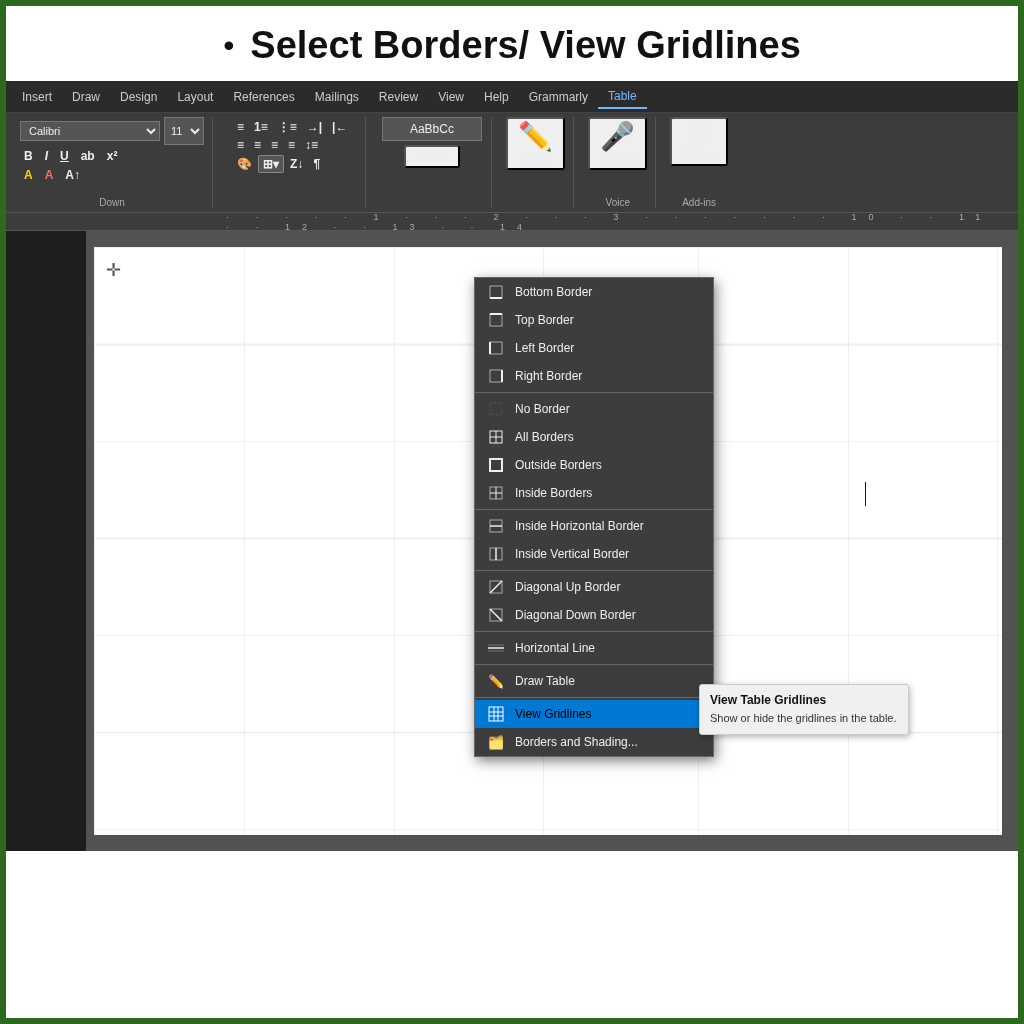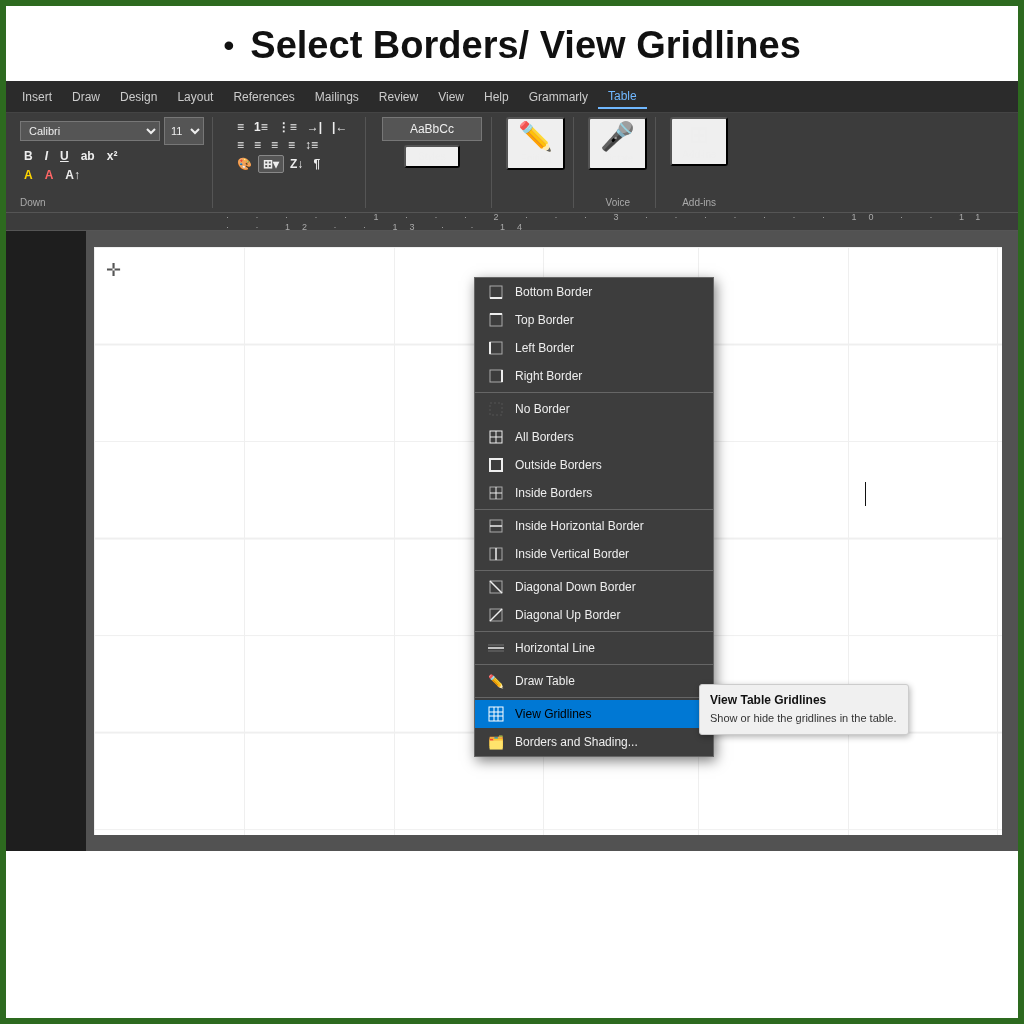--- a/index.html
+++ b/index.html
@@ -285,21 +285,21 @@
     <div class="ribbon-tab">Mailings</div>
     <div class="ribbon-tab">Review</div>
     <div class="ribbon-tab">View</div>
     <div class="ribbon-tab">Help</div>
     <div class="ribbon-tab">Grammarly</div>
     <div class="ribbon-tab active-tab">Table</div>
   </div>
 
   <div class="ribbon-toolbar">
 
-    <div class="ribbon-group" style="min-width:180px; align-items:flex-start;">
+    <div class="ribbon-group" style="min-width:180px; align-items:center;">
       <div class="font-controls">
         <div class="font-row">
           <select class="font-select">
             <option>Calibri</option>
           </select>
           <select class="size-select">
             <option>11</option>
           </select>
         </div>
         <div class="font-row">
@@ -500,34 +500,34 @@
           </span>
           <span>Inside Vertical Border</span>
         </div>
 
         <div class="menu-divider"></div>
 
         <div class="menu-item">
           <span class="menu-icon">
             <svg width="16" height="16" viewBox="0 0 16 16" fill="none">
                 <rect x="2" y="2" width="12" height="12" stroke="#aaa" stroke-width="1" fill="none"></rect>
+                <line x1="2" y1="14" x2="14" y2="2" stroke="#eee" stroke-width="1.5"></line>
+              </svg>
+          </span>
+          <span>Diagonal Up Border</span>
+        </div>
+
+        <div class="menu-item">
+          <span class="menu-icon">
+            <svg width="16" height="16" viewBox="0 0 16 16" fill="none">
+                <rect x="2" y="2" width="12" height="12" stroke="#aaa" stroke-width="1" fill="none"></rect>
                 <line x1="2" y1="2" x2="14" y2="14" stroke="#eee" stroke-width="1.5"></line>
               </svg>
           </span>
           <span>Diagonal Down Border</span>
-        </div>
-
-        <div class="menu-item">
-          <span class="menu-icon">
-            <svg width="16" height="16" viewBox="0 0 16 16" fill="none">
-                <rect x="2" y="2" width="12" height="12" stroke="#aaa" stroke-width="1" fill="none"></rect>
-                <line x1="2" y1="14" x2="14" y2="2" stroke="#eee" stroke-width="1.5"></line>
-              </svg>
-          </span>
-          <span>Diagonal Up Border</span>
         </div>
 
         <div class="menu-divider"></div>
 
         <div class="menu-item">
           <span class="menu-icon">
             <svg width="16" height="16" viewBox="0 0 16 16" fill="none">
                 <line x1="0" y1="8" x2="16" y2="8" stroke="#eee" stroke-width="1.5"></line>
                 <line x1="0" y1="5" x2="16" y2="5" stroke="#aaa" stroke-width="0.5"></line>
                 <line x1="0" y1="11" x2="16" y2="11" stroke="#aaa" stroke-width="0.5"></line>

